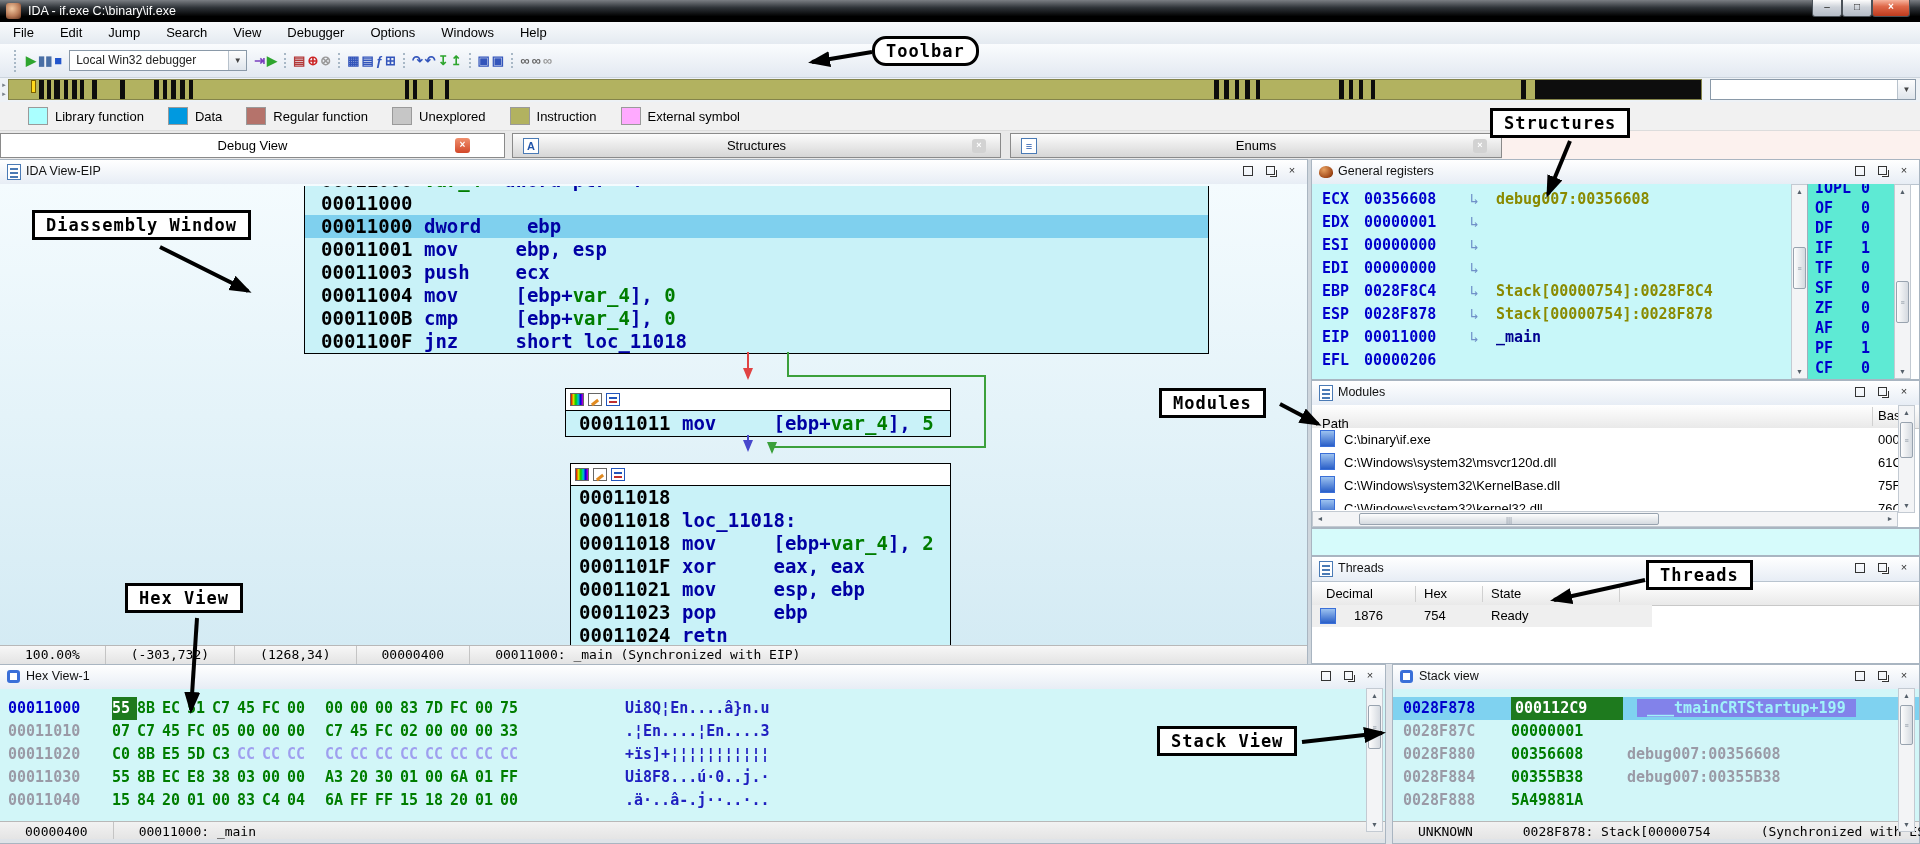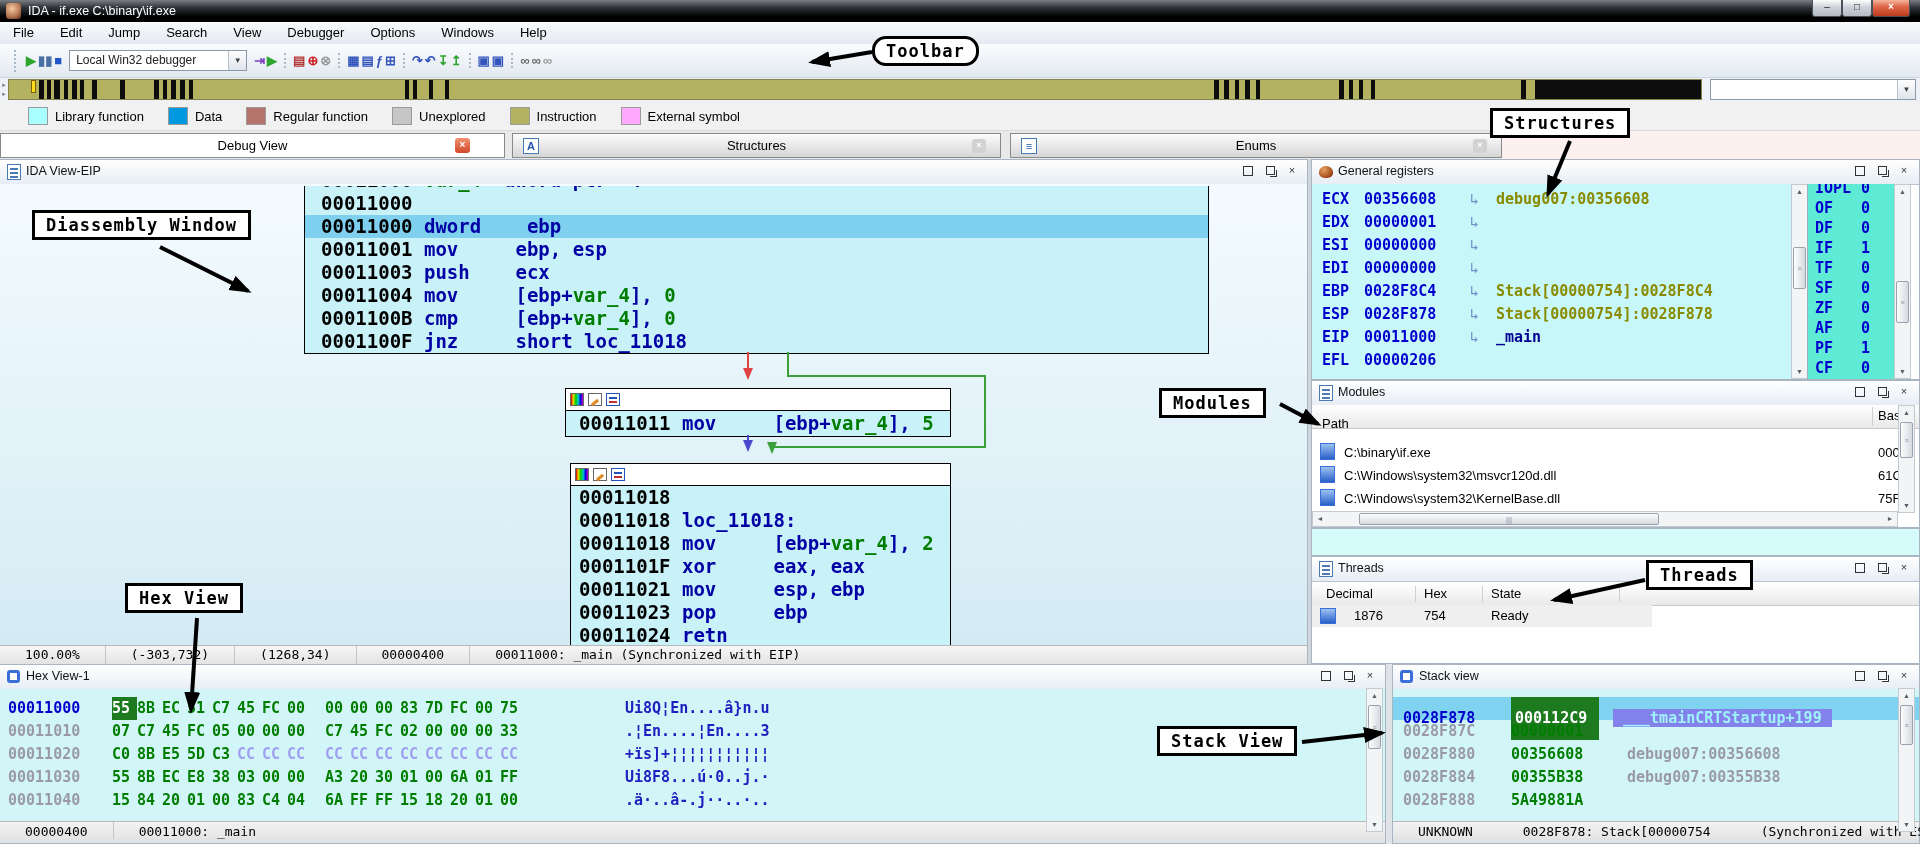--- a/index.html
+++ b/index.html
@@ -144,21 +144,21 @@
   .hthumb{position:absolute;top:1px;height:12px;background:linear-gradient(#fdfdfd,#d5dae0);
     border:1px solid #98a3af;border-radius:2px;box-sizing:border-box;color:#8a95a1;font-size:8px;line-height:11px;text-align:center;}
 
   
   #mpanel{left:1311px;top:380px;width:609px;height:148px;}
   #mheader{position:absolute;left:0;top:24px;right:0;height:23px;background:linear-gradient(#fff,#e9e9e9);
     border-bottom:1px solid #c8c8c8;font-size:13px;line-height:22px;}
   #mheader .h-path{position:absolute;left:10px;margin-top:8px;}
   #mheader .h-base{position:absolute;left:566px;}
   #mheader .hsep{position:absolute;left:560px;top:2px;bottom:2px;width:1px;background:#d0d0d0;}
-  #mrows{position:absolute;left:0;top:47px;width:586px;height:85px;overflow:hidden;background:#fff;margin-top:13px;}
+  #mrows{position:absolute;left:0;top:47px;width:586px;height:85px;overflow:hidden;background:#fff;}
   .modrow{position:relative;height:23px;line-height:23px;font-size:13px;white-space:nowrap;}
   .modrow.clip{height:13px;overflow:hidden;}
   .modico{display:inline-block;width:13px;height:15px;border:1px solid #3a6fd8;background:linear-gradient(#9cc2f0,#2a5fc8);
     margin:0 9px 0 8px;vertical-align:-3px;}
   .modbase{position:absolute;left:566px;}
   #mvscroll{left:586px;top:24px;height:108px;}
   #mhscroll{left:0;bottom:0;width:586px;}
 
   #cyanstrip{position:absolute;left:1311px;top:528px;width:609px;height:28px;background:#d6fbfb;border:1px solid #a9b5c1;box-sizing:border-box;}
 
@@ -188,21 +188,21 @@
 
   
   #spanel{left:1392px;top:664px;width:528px;height:180px;}
   #scontent{position:absolute;left:0;top:24px;right:0;height:124px;background:#d2f6f8;padding-top:8px;overflow:hidden;}
   .strow{height:23px;line-height:23px;font-family:"DejaVu Sans Mono",monospace;font-weight:700;font-size:15px;white-space:pre;}
   .saddr{display:inline-block;width:118px;padding-left:10px;box-sizing:border-box;color:#9a9aa6;}
   .sval{display:inline-block;width:108px;color:#007d00;}
   .sext{margin-left:8px;color:#9a9aa6;}
   .strow.sel{background:#7fd2f0;}
   .strow.sel .saddr{color:#0000cc;}
-  .strow.sel .sval{background:#1e7a1e;color:#fff;width:88px;padding:10px 4px;margin-right:4px;box-sizing:border-box;}
+  .strow.sel .sval{background:#1e7a1e;color:#fff;width:112px;padding:0 4px;margin-right:4px;box-sizing:border-box;}
   .strow.sel .sext{background:#8282ea;color:#a0f2fa;padding:0 10px;margin-left:10px;}
   #svscroll{left:1898px;top:688px;height:144px;}
 
   .vsplit{position:absolute;background:#cfd6dd;}
 
   
   .anno{position:absolute;z-index:60;background:#fff;border:3px solid #000;
     font-family:"DejaVu Sans Mono",monospace;font-weight:700;font-size:17px;letter-spacing:1px;
     padding:2px 11px;white-space:nowrap;}
   #svg-overlay{position:absolute;left:0;top:0;width:1920px;height:844px;z-index:50;pointer-events:none;}

